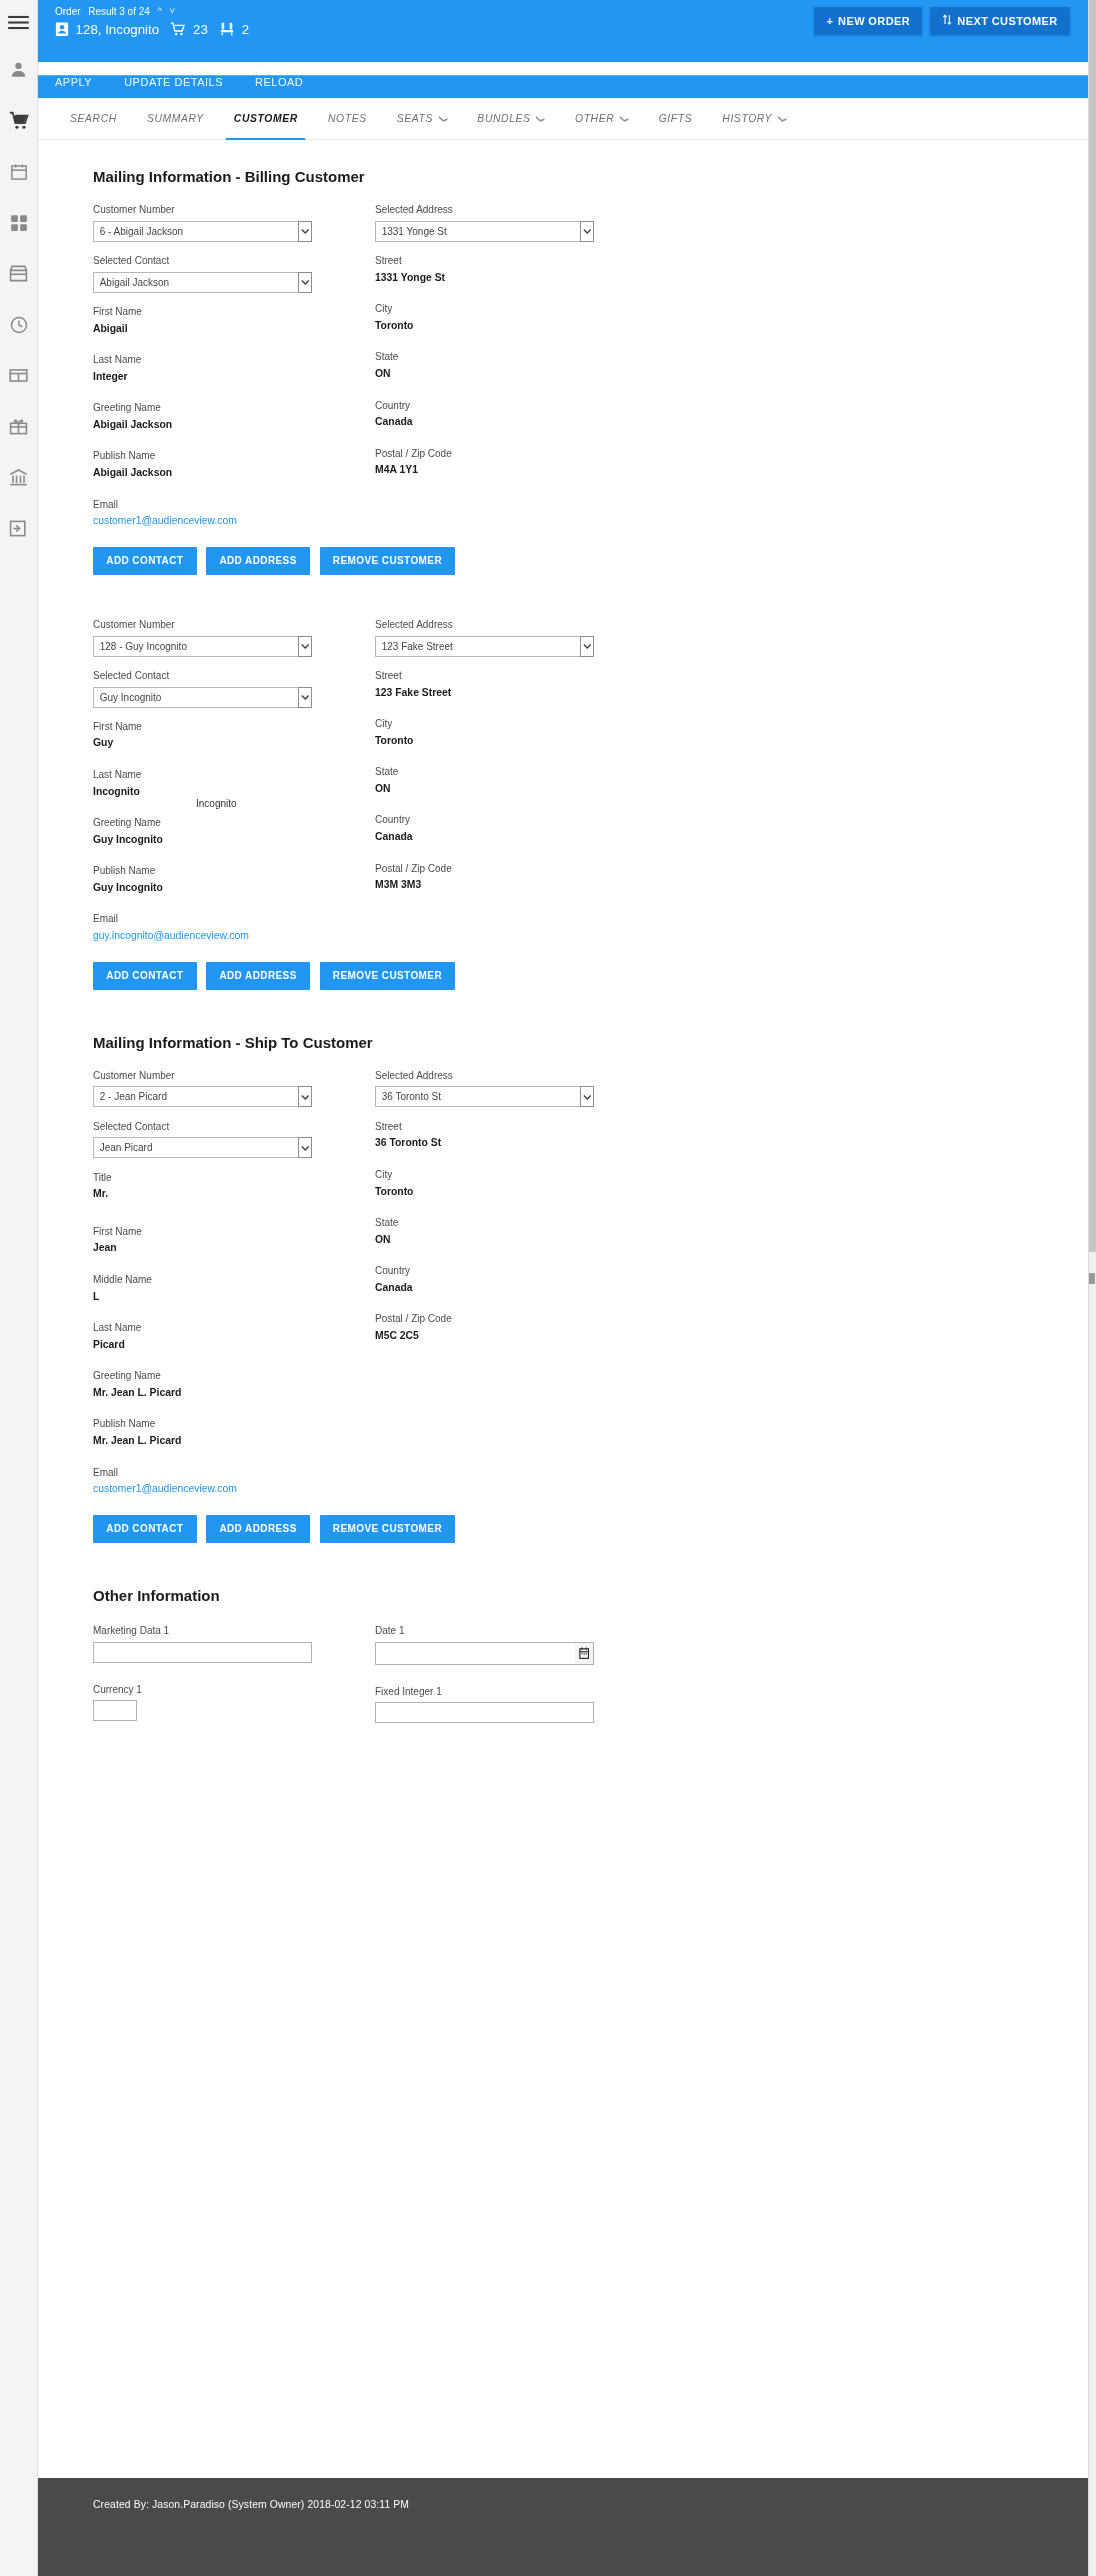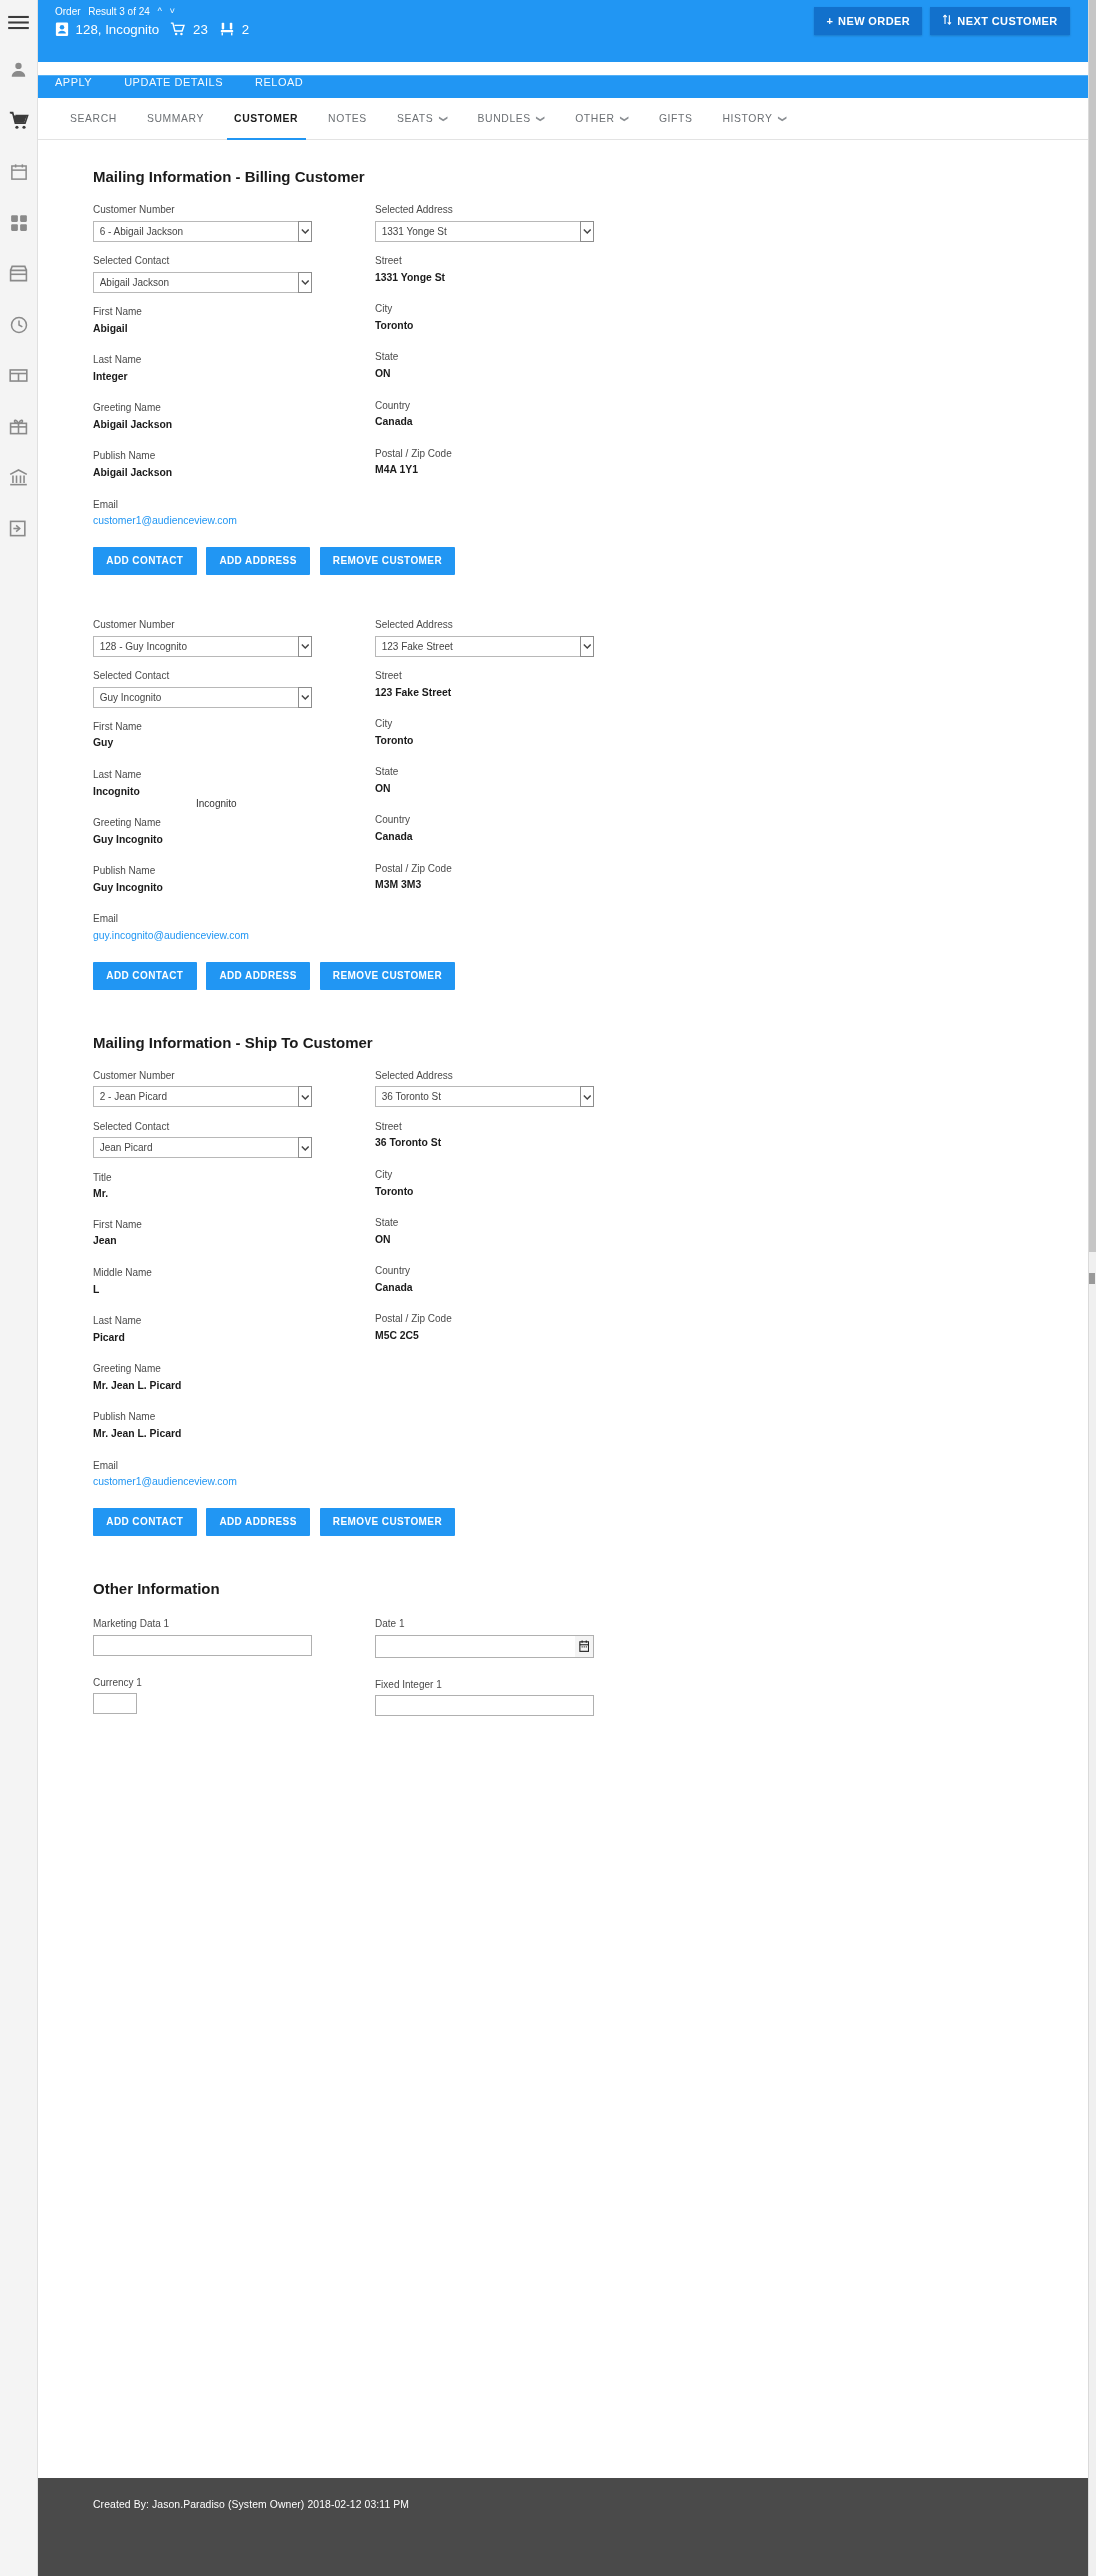--- a/index.html
+++ b/index.html
@@ -69,21 +69,21 @@
 
   
   #tabbar {
     position:absolute; left:38px; top:98px; width:1051px; height:42px;
     background:#fff; border-bottom:0.9px solid #e3e3e3;
     display:flex; align-items:center; padding-left:17px;
   }
   .tab {
     height:42px; display:flex; align-items:center; gap:6.6px;
     padding:8px 15px; font-size:10.4px; letter-spacing:0.6px;
-    color:#6b6f73; cursor:pointer; position:relative;
+    color:#6b6f73; cursor:pointer; position:relative;font-style:italic;
   }
   .tab.active { color:#1b1b1b; font-weight:700; }
   .tab.active::after {
     content:""; position:absolute; left:7.6px; right:7.6px; bottom:0;
     height:1.9px; background:#2196f3;
   }
   .tab .chev { font-size:8.5px; color:#8b8f93; }
 
   
   #content {
@@ -529,21 +529,21 @@
               </span></div>
           </div>
           <div class="fgroup" style="margin-bottom: 12.3px;">
             <div class="flabel">Selected Contact</div>
             <div class="selwrap"><select class="sel"><option>Jean Picard</option></select><span class="arrowbox">
                 <svg width="8.5" height="6.6" viewBox="0 0 10 7">
                   <polyline points="1,1.4 5,5.4 9,1.4" fill="none" stroke="#444" stroke-width="1.7"></polyline>
                 </svg>
               </span></div>
           </div>
-          <div class="fgroup" style="margin-bottom: 18px;">
+          <div class="fgroup" style="margin-bottom: 25px;">
             <div class="flabel">Title</div>
             <div class="fvalue">Mr.</div>
           </div>
           <div class="fgroup" style="margin-bottom: 19px;">
             <div class="flabel">First Name</div>
             <div class="fvalue">Jean</div>
           </div>
           <div class="fgroup" style="margin-bottom: 19px;">
             <div class="flabel">Middle Name</div>
             <div class="fvalue">L</div>

